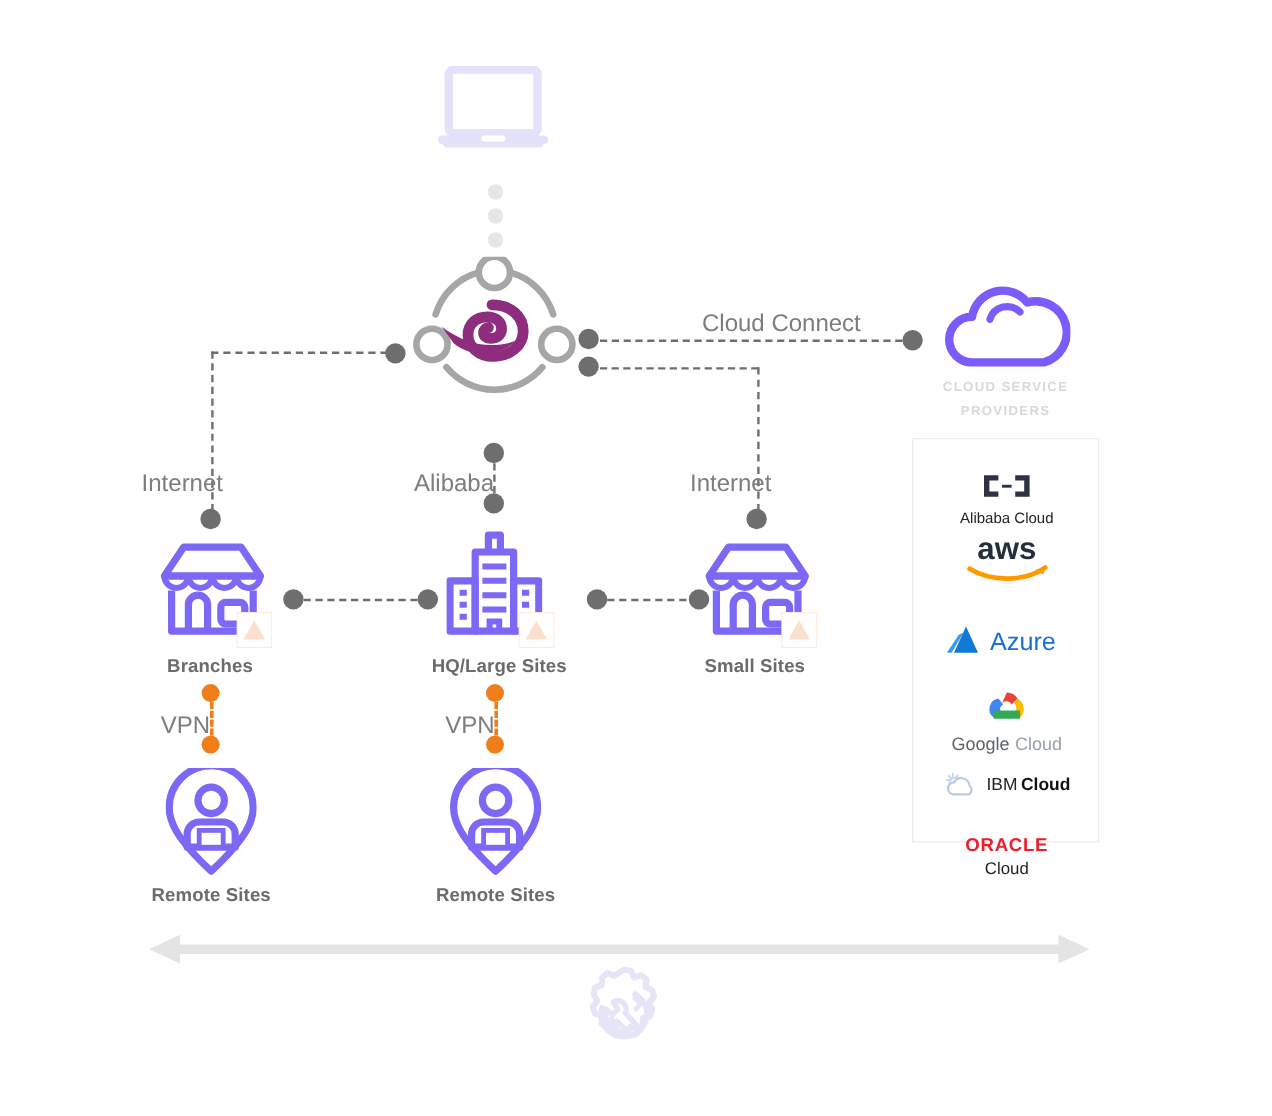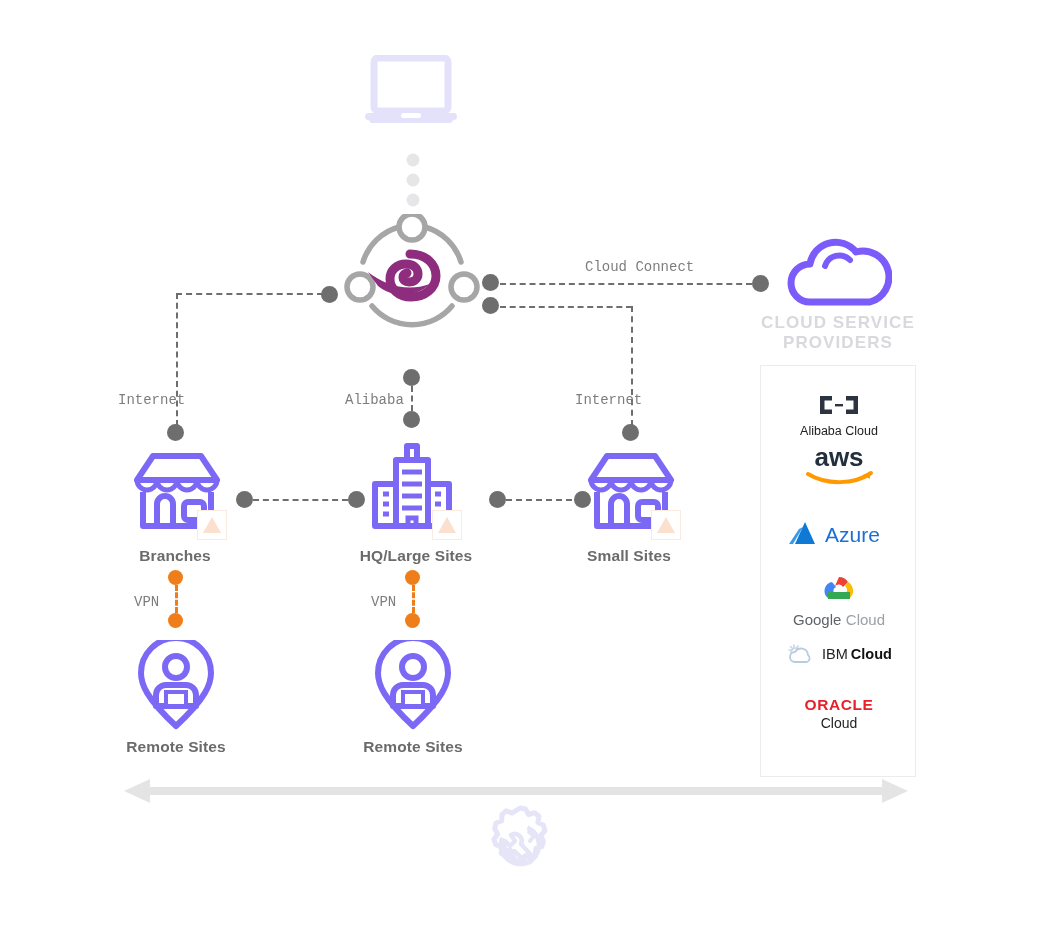--- a/index.html
+++ b/index.html
@@ -37,32 +37,32 @@
     font-weight: bold;
     font-size: 15.5px;
     color: #e4e4e8;
     letter-spacing: 1.1px;
     white-space: nowrap;
   }
   .cloud-label {
     position: absolute;
     text-align: center;
     font-weight: bold;
-    font-size: 17px;
+    font-size: 11px;
     color: #d8d8dd;
     letter-spacing: 1.1px;
     line-height: 20px;
     white-space: nowrap;
   }
   .link-label {
     position: absolute;
-    font-size: 14px;
+    font-size: 20px;
     color: #7d7d7d;
     white-space: nowrap;
-    font-family: Liberation Mono, monospace;
+    font-family: Liberation Sans, sans-serif;
   }
 
   
   .dot {
     position: absolute;
     border-radius: 50%;
     background: #6e6e6e;
   }
   .dot-orange { background: #ef7d1a; }
 
@@ -81,21 +81,21 @@
     width: 0;
     border-left: 3px dashed #ef7d1a;
   }
 
   
   #provider-panel {
     position: absolute;
     left: 760px;
     top: 365px;
     width: 156px;
-    height: 412px;
+    height: 337px;
     border: 1px solid #ececed;
     background: #ffffff;
     box-sizing: border-box;
   }
   .provider-row {
     position: absolute;
     left: 0;
     width: 156px;
     text-align: center;
   }

